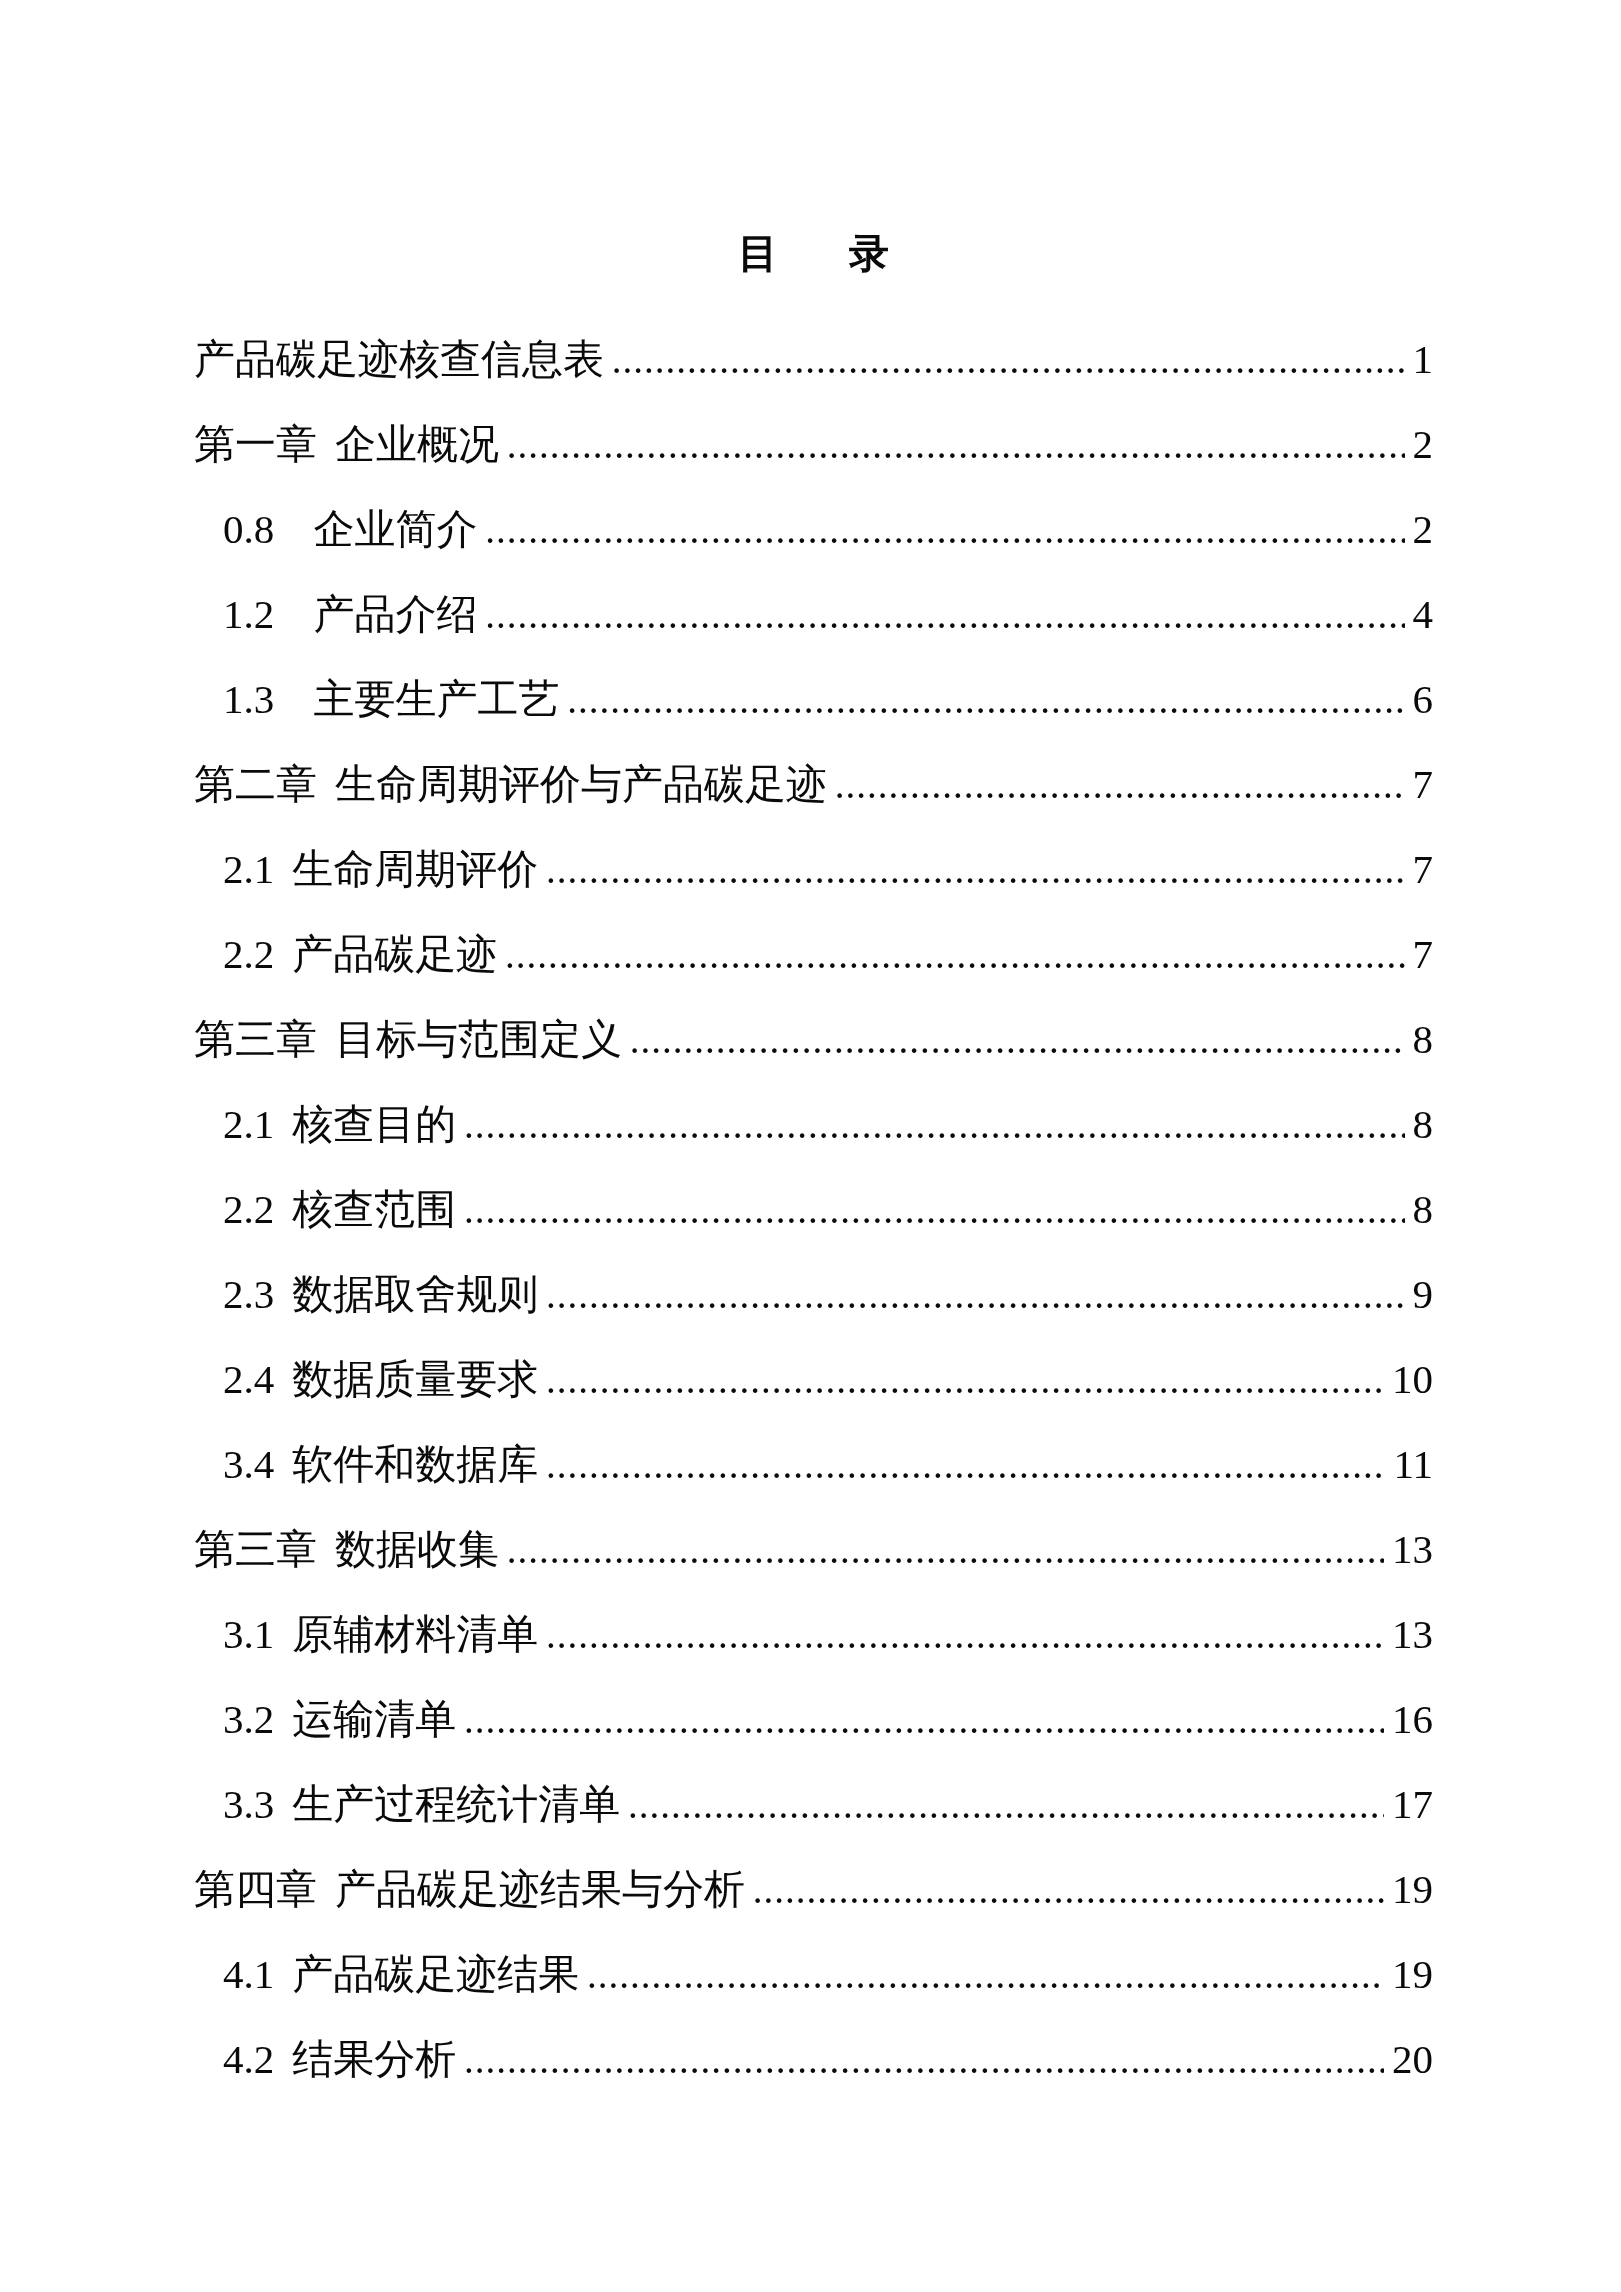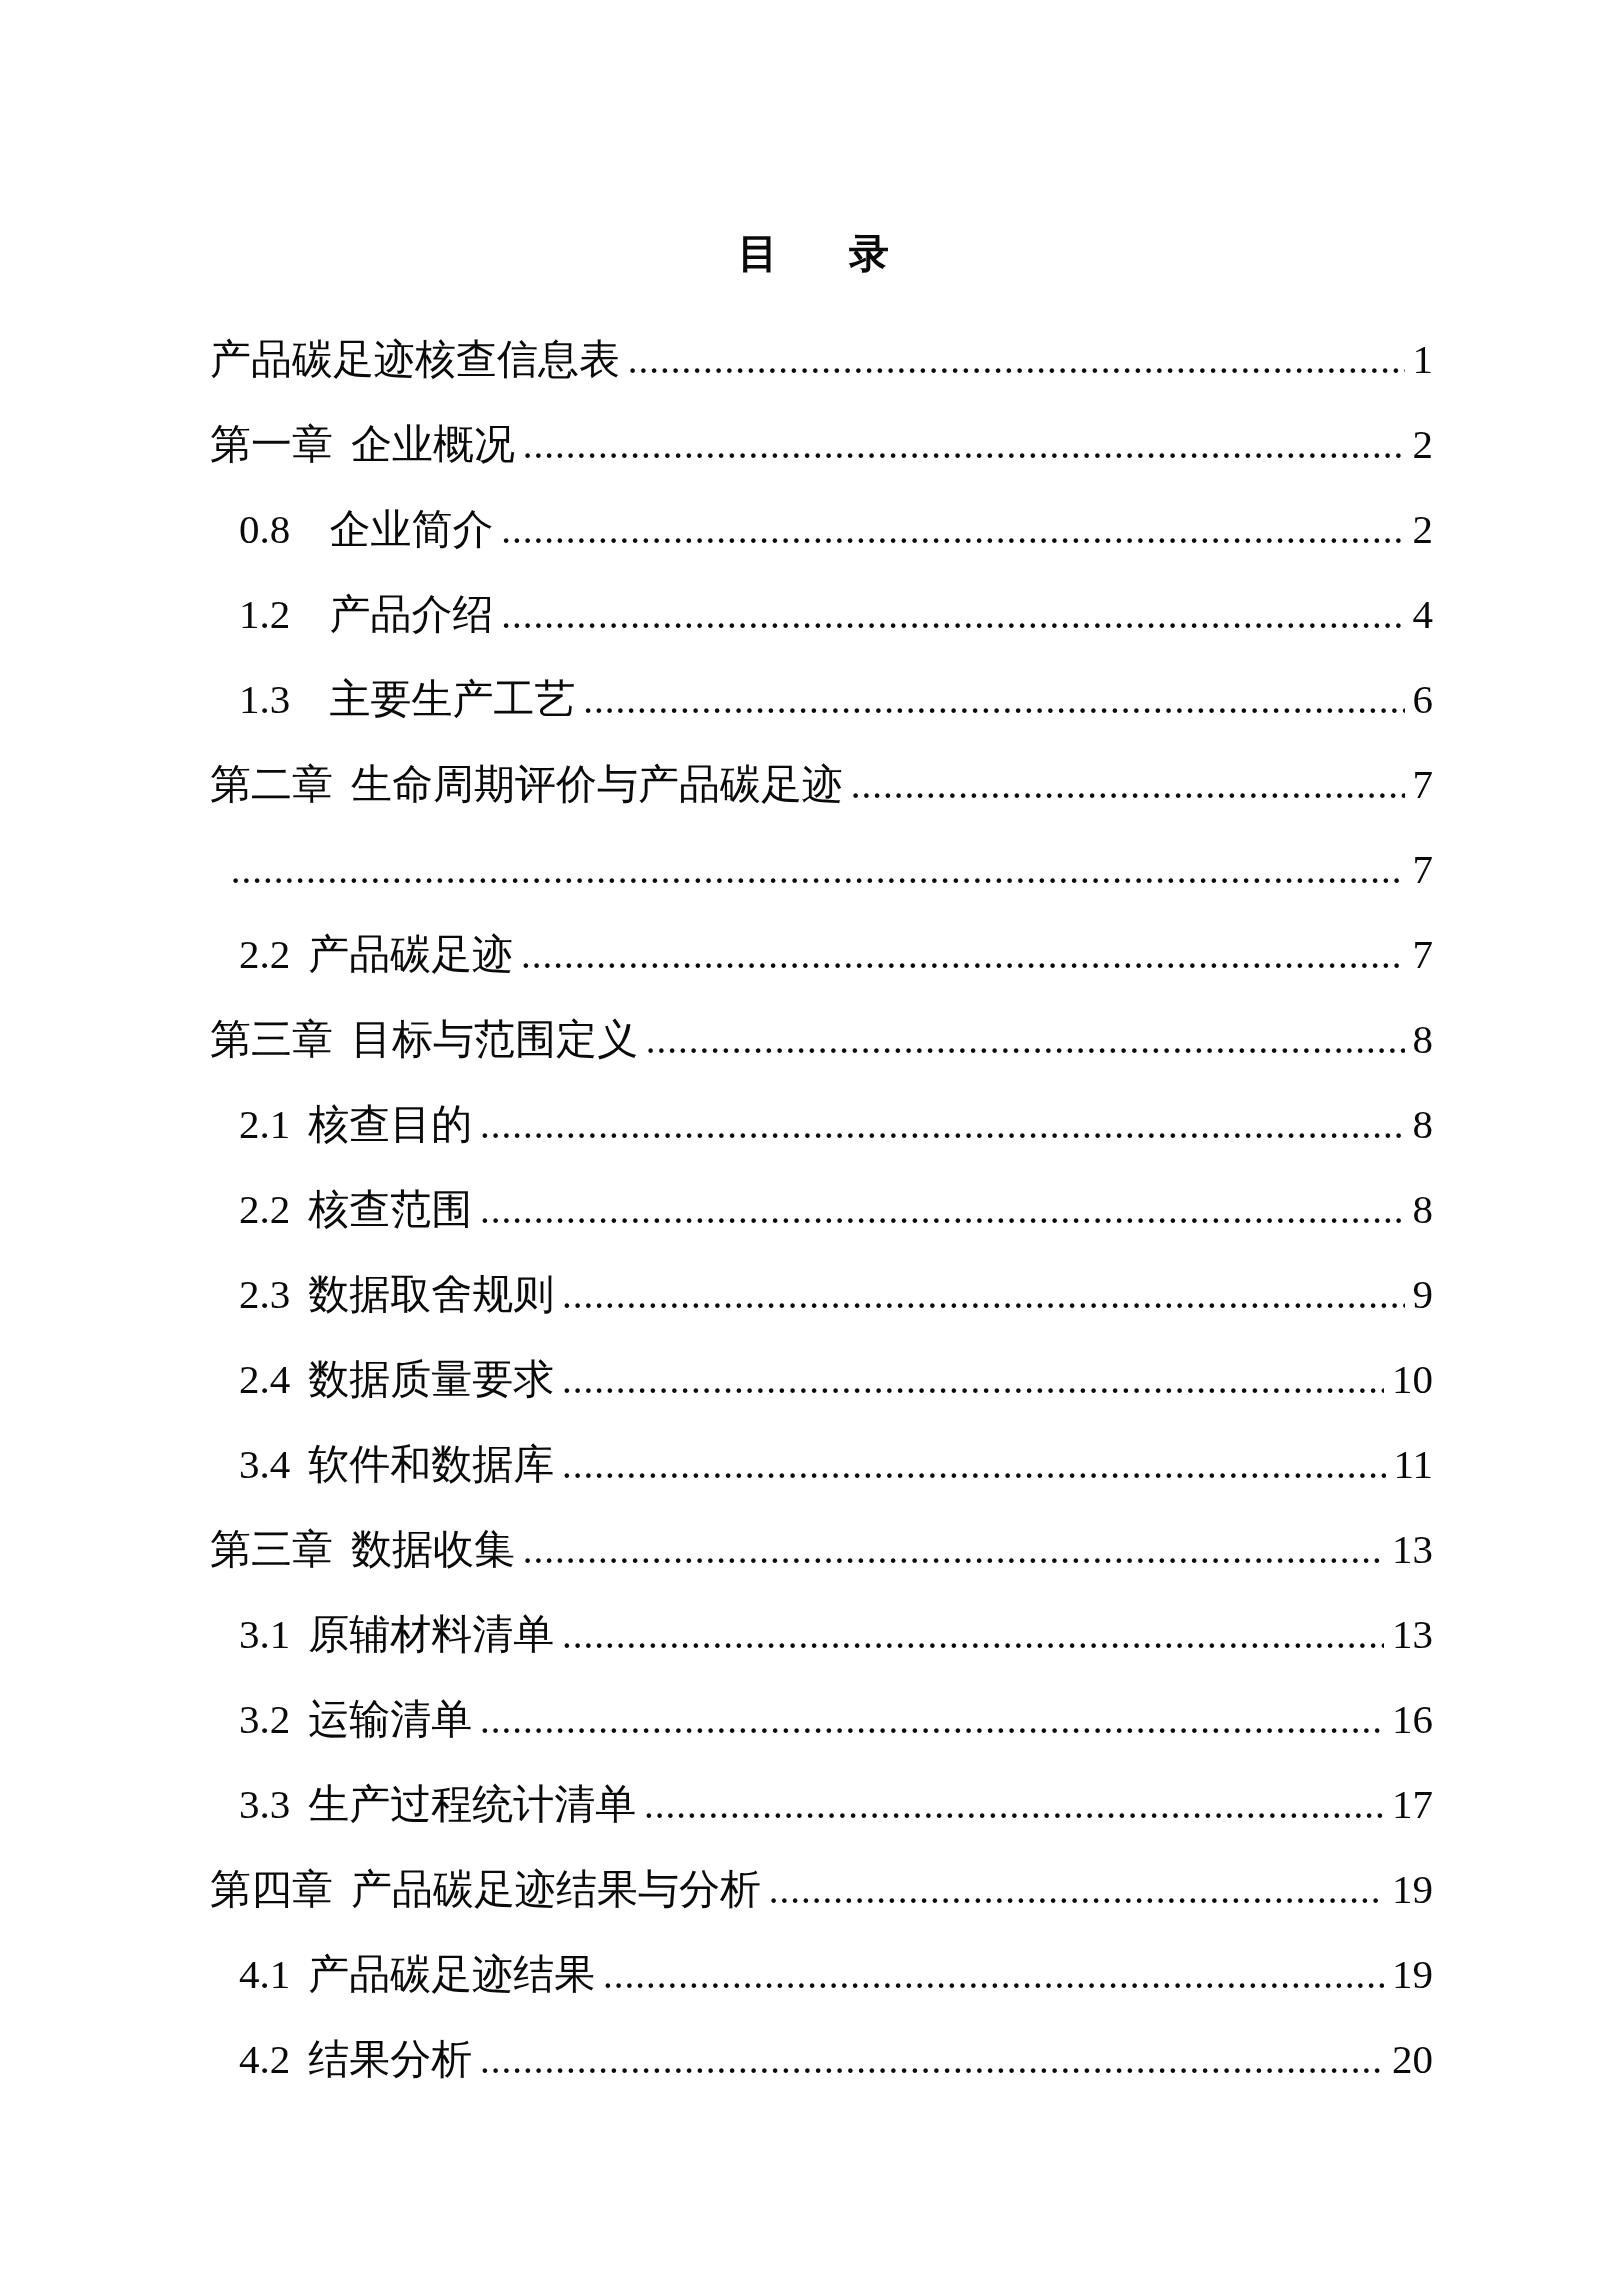--- a/index.html
+++ b/index.html
@@ -34,21 +34,21 @@
     display: flex;
     align-items: baseline;
     height: 85px;
     line-height: 85px;
     font-size: 41px;
     white-space: pre;
     word-spacing: 7.8px;
   }
   .toc-row.lvl1 { padding-left: 29px; }
   .toc-row.tab  { word-spacing: 29px; }
-  .toc-label { flex: 0 0 auto; margin-left: 16px; }
+  .toc-label { flex: 0 0 auto; }
   .toc-leader {
     flex: 1 1 auto;
     overflow: hidden;
     white-space: nowrap;
     margin: 0 7.8px;
     letter-spacing: 1px;
     word-spacing: 0;
     font-size: 39px;
   }
   .toc-leader::after {
@@ -82,21 +82,21 @@
 
     <div class="toc-row lvl1 tab">
       <span class="toc-label">1.3 主要生产工艺</span><span class="toc-leader"></span><span class="toc-page">6</span>
     </div>
 
     <div class="toc-row lvl0">
       <span class="toc-label">第二章 生命周期评价与产品碳足迹</span><span class="toc-leader"></span><span class="toc-page">7</span>
     </div>
 
     <div class="toc-row lvl1">
-      <span class="toc-leader"></span><span class="toc-page">7</span>
+      <span class="toc-label">2.1 生命周期评价</span><span class="toc-leader"></span><span class="toc-page">7</span>
     </div>
 
     <div class="toc-row lvl1">
       <span class="toc-label">2.2 产品碳足迹</span><span class="toc-leader"></span><span class="toc-page">7</span>
     </div>
 
     <div class="toc-row lvl0">
       <span class="toc-label">第三章 目标与范围定义</span><span class="toc-leader"></span><span class="toc-page">8</span>
     </div>
 

